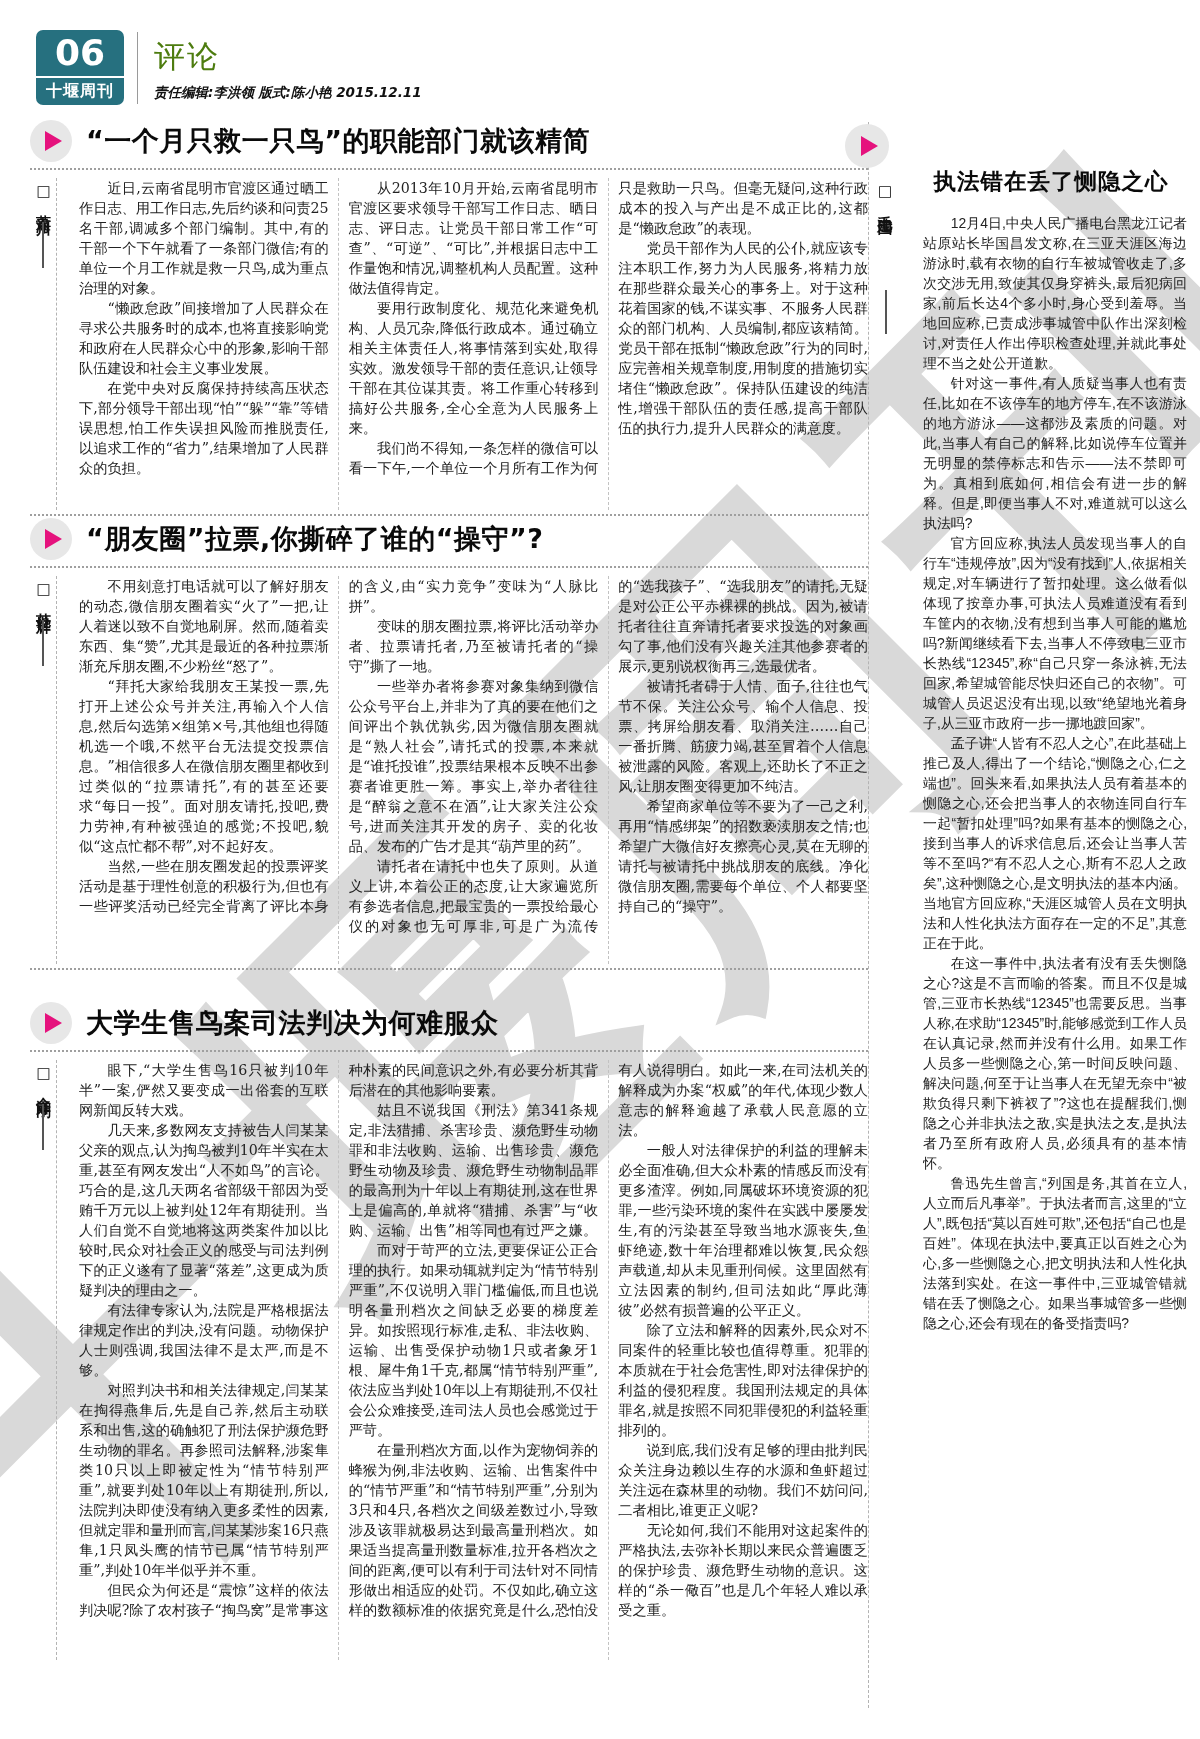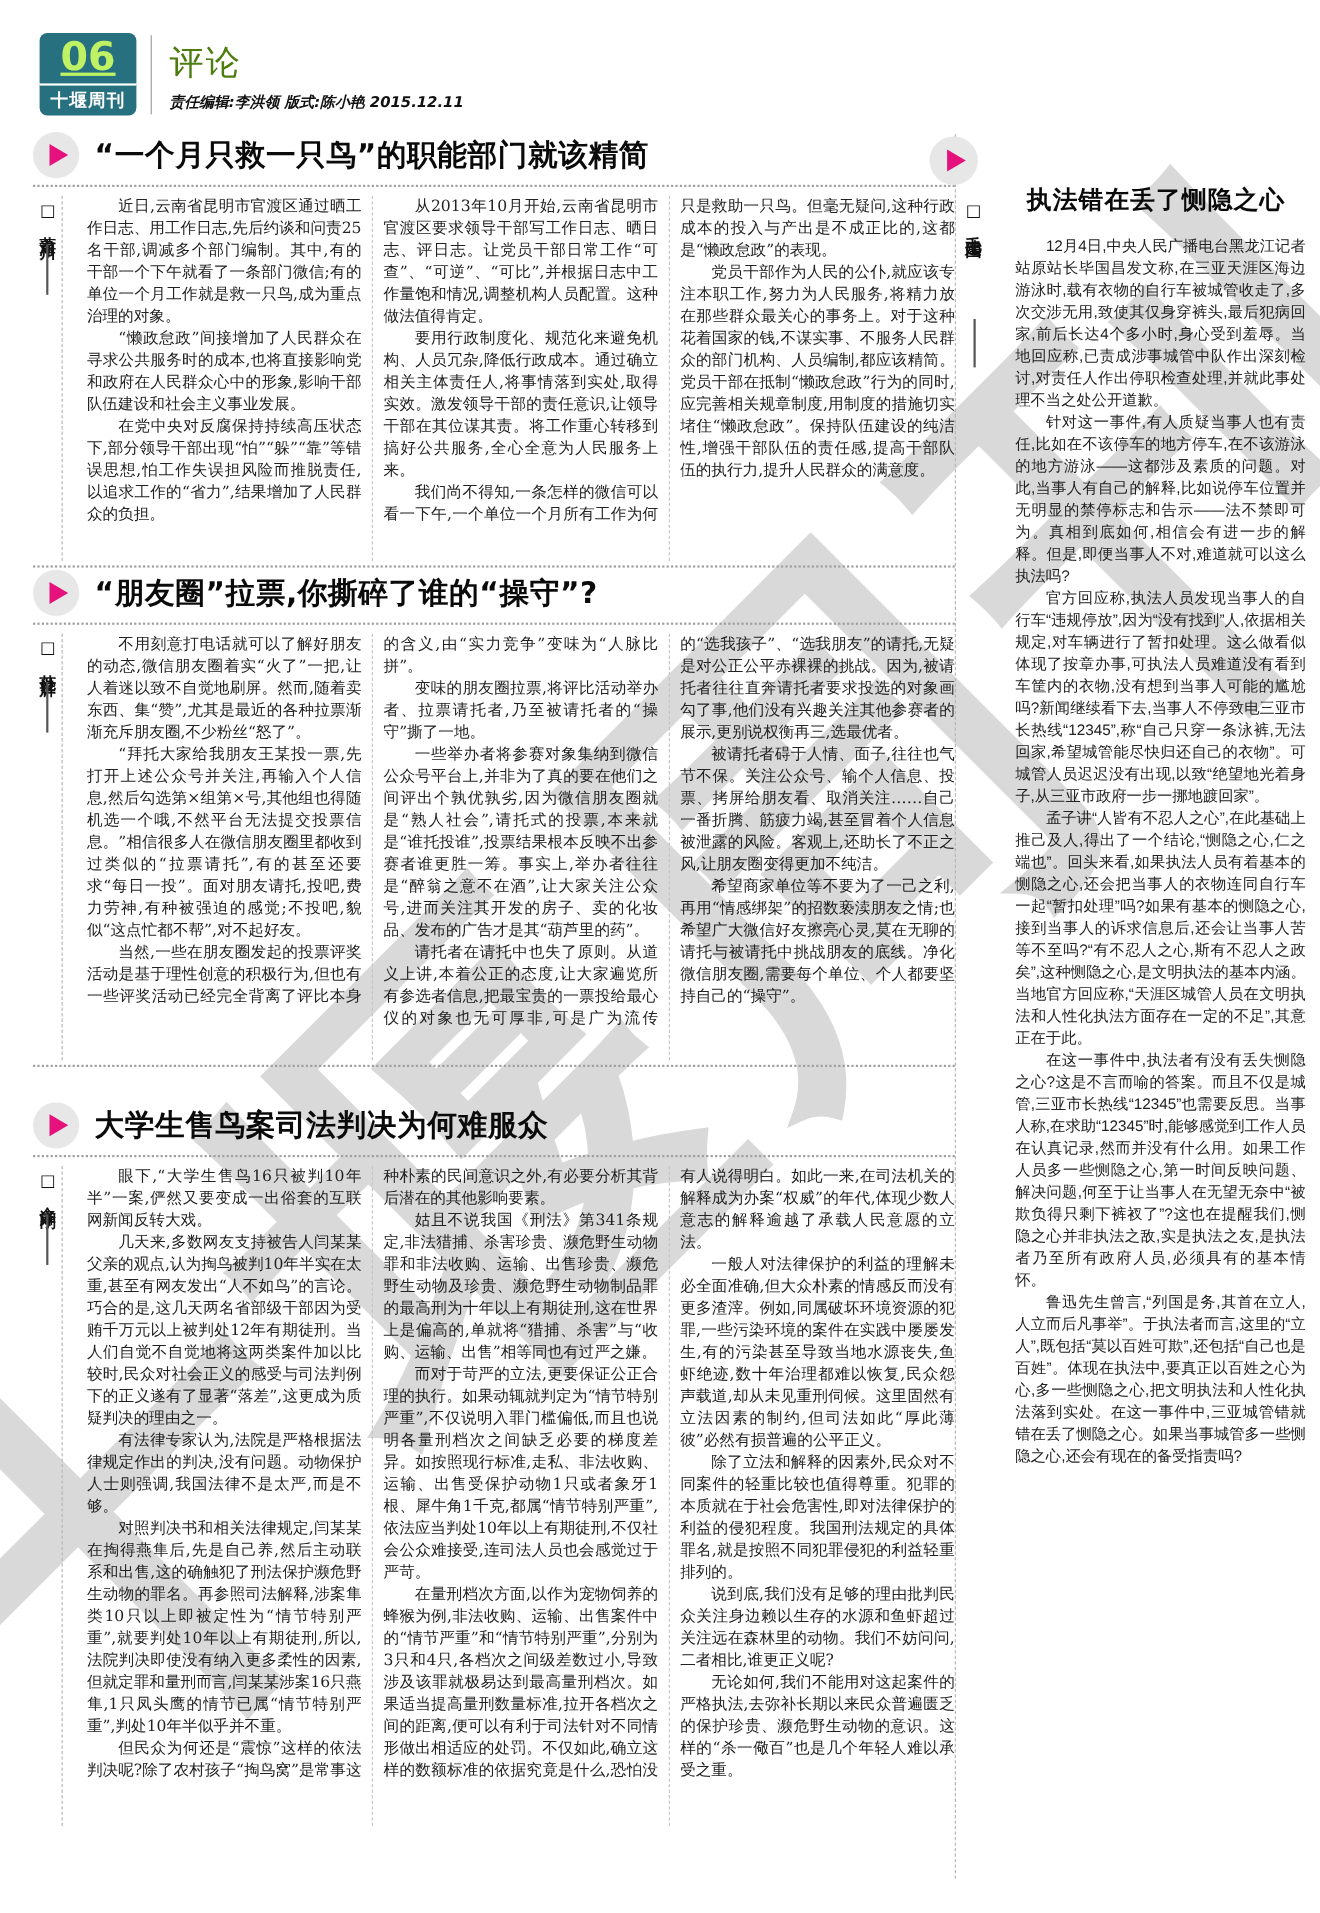--- a/index.html
+++ b/index.html
@@ -5,22 +5,22 @@
   html,body{margin:0;padding:0;background:#fff;}
   .page{position:relative;width:1200px;height:1739px;background:#ffffff;overflow:hidden;
         font-family:"DejaVu Sans",sans-serif;color:#1a1a1a;}
   .watermark{position:absolute;left:50%;top:52%;transform:translate(-50%,-50%) rotate(-45deg);
         font-size:430px;font-weight:bold;color:#d9d9d9;letter-spacing:28px;white-space:nowrap;
         z-index:0;font-family:"DejaVu Sans",sans-serif;user-select:none;}
   .layer{position:relative;z-index:1;}
 
   
   .logo{position:absolute;left:36px;top:30px;width:88px;}
-  .logo-top{background:#26707f;color:#bef264;font-size:36px;font-weight:bold;text-align:center;
-        height:46px;line-height:46px;border-radius:7px 7px 0 0;text-decoration:underline;}
+  .logo-top{background:#26707f;color:#ffffff;font-size:36px;font-weight:bold;text-align:center;
+        height:46px;line-height:46px;border-radius:7px 7px 0 0;}
   .logo-bottom{background:#26707f;color:#fff;font-size:16px;font-weight:bold;text-align:center;
         height:27px;line-height:26px;border-top:2px solid #fff;border-radius:0 0 7px 7px;letter-spacing:1px;}
   .header-divider{position:absolute;left:137px;top:32px;width:1px;height:72px;background:#9a9a9a;}
   .section-title{position:absolute;left:154px;top:36px;font-size:31px;color:#4d7c0f;letter-spacing:2px;}
   .credits{position:absolute;left:154px;top:84px;font-size:13.5px;font-weight:bold;font-style:italic;color:#111;text-align:right;}
 
   
   .left-block{position:absolute;left:30px;top:118px;width:838px;}
   .title-row{position:relative;padding-left:56px;height:46px;display:flex;align-items:center;}
   .arrow-circle{position:absolute;left:0;top:2px;width:42px;height:42px;border-radius:50%;

